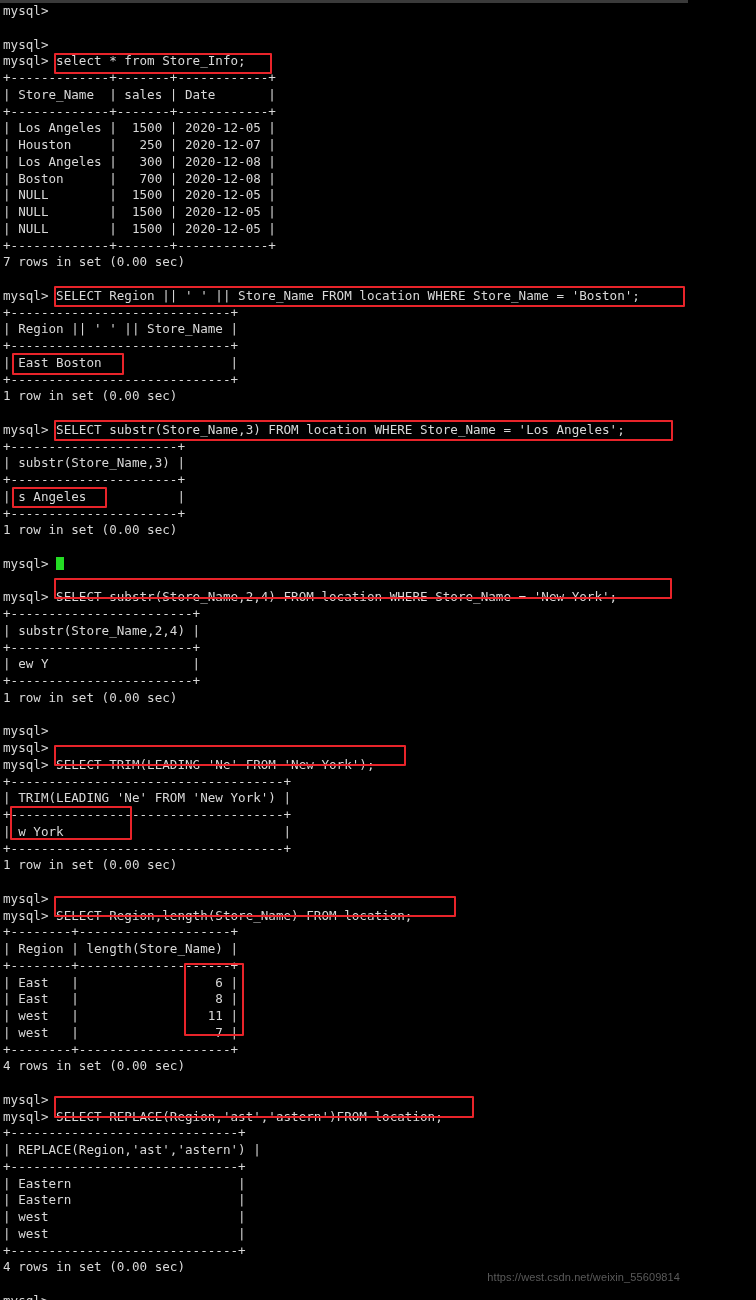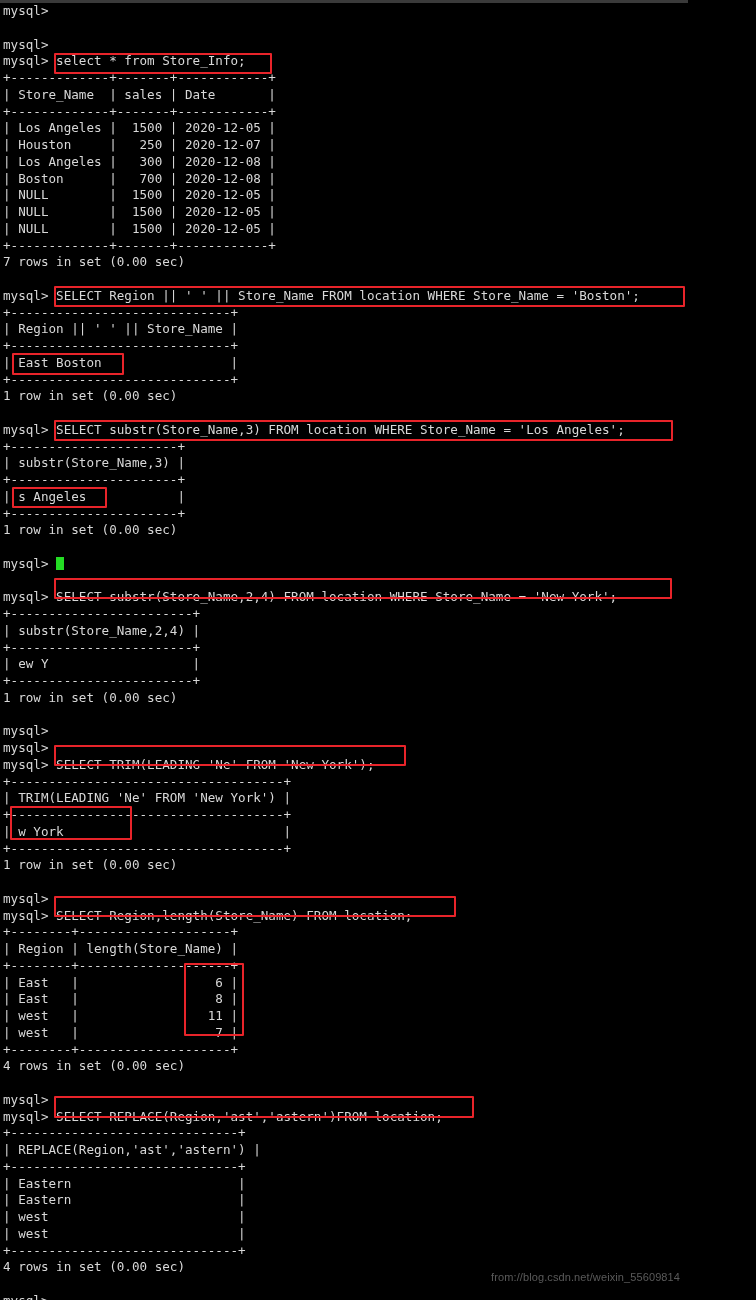--- a/index.html
+++ b/index.html
@@ -74,14 +74,14 @@
       <div class="hl" style="left: 12px; top: 353px; width: 112px; height: 22px;"></div>
       <div class="hl" style="left: 54px; top: 420px; width: 619px; height: 21px;"></div>
       <div class="hl" style="left: 12px; top: 487px; width: 95px; height: 21px;"></div>
       <div class="hl" style="left: 54px; top: 578px; width: 618px; height: 21px;"></div>
       <div class="hl" style="left: 54px; top: 745px; width: 352px; height: 21px;"></div>
       <div class="hl" style="left: 10px; top: 806px; width: 122px; height: 34px;"></div>
       <div class="hl" style="left: 54px; top: 896px; width: 402px; height: 21px;"></div>
       <div class="hl" style="left: 184px; top: 963px; width: 60px; height: 73px;"></div>
       <div class="hl" style="left: 54px; top: 1096px; width: 420px; height: 22px;"></div>
     </div>
-  <div id="watermark">from://blog.csdn.net/weixin_55609814</div>
+  <div id="watermark">https://west.csdn.net/weixin_55609814</div>
 </div>
 
 </body></html>

